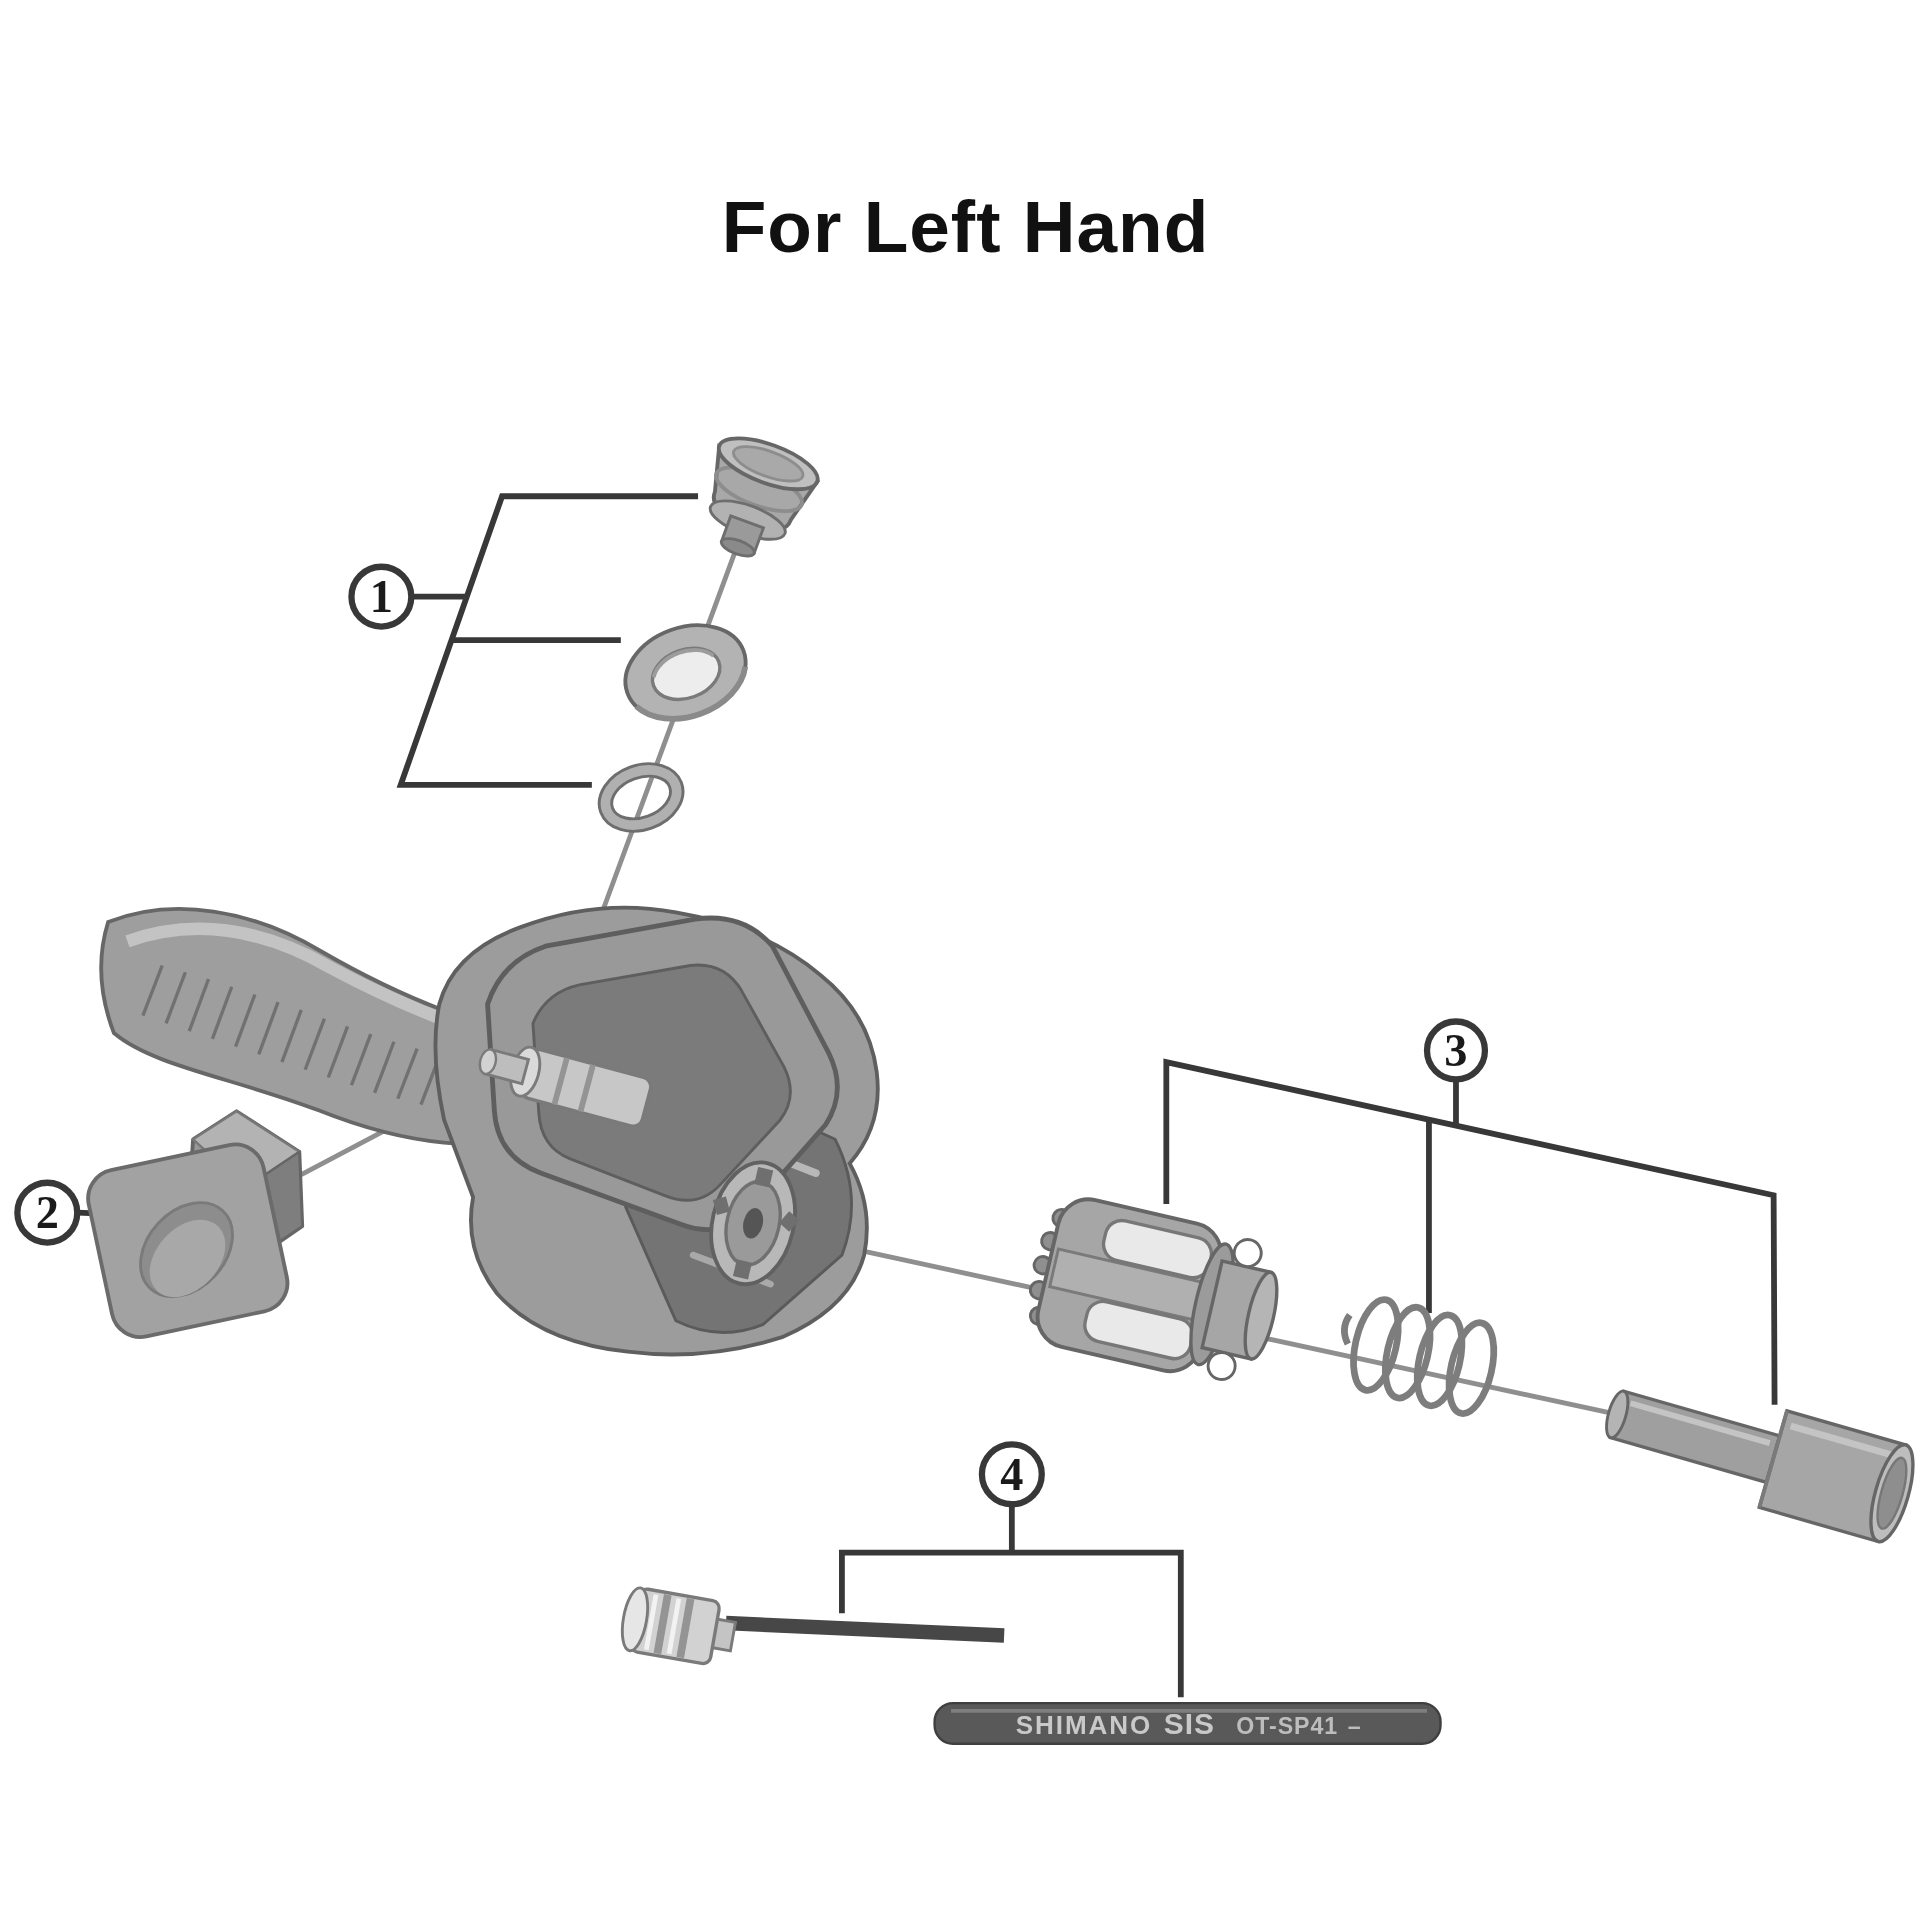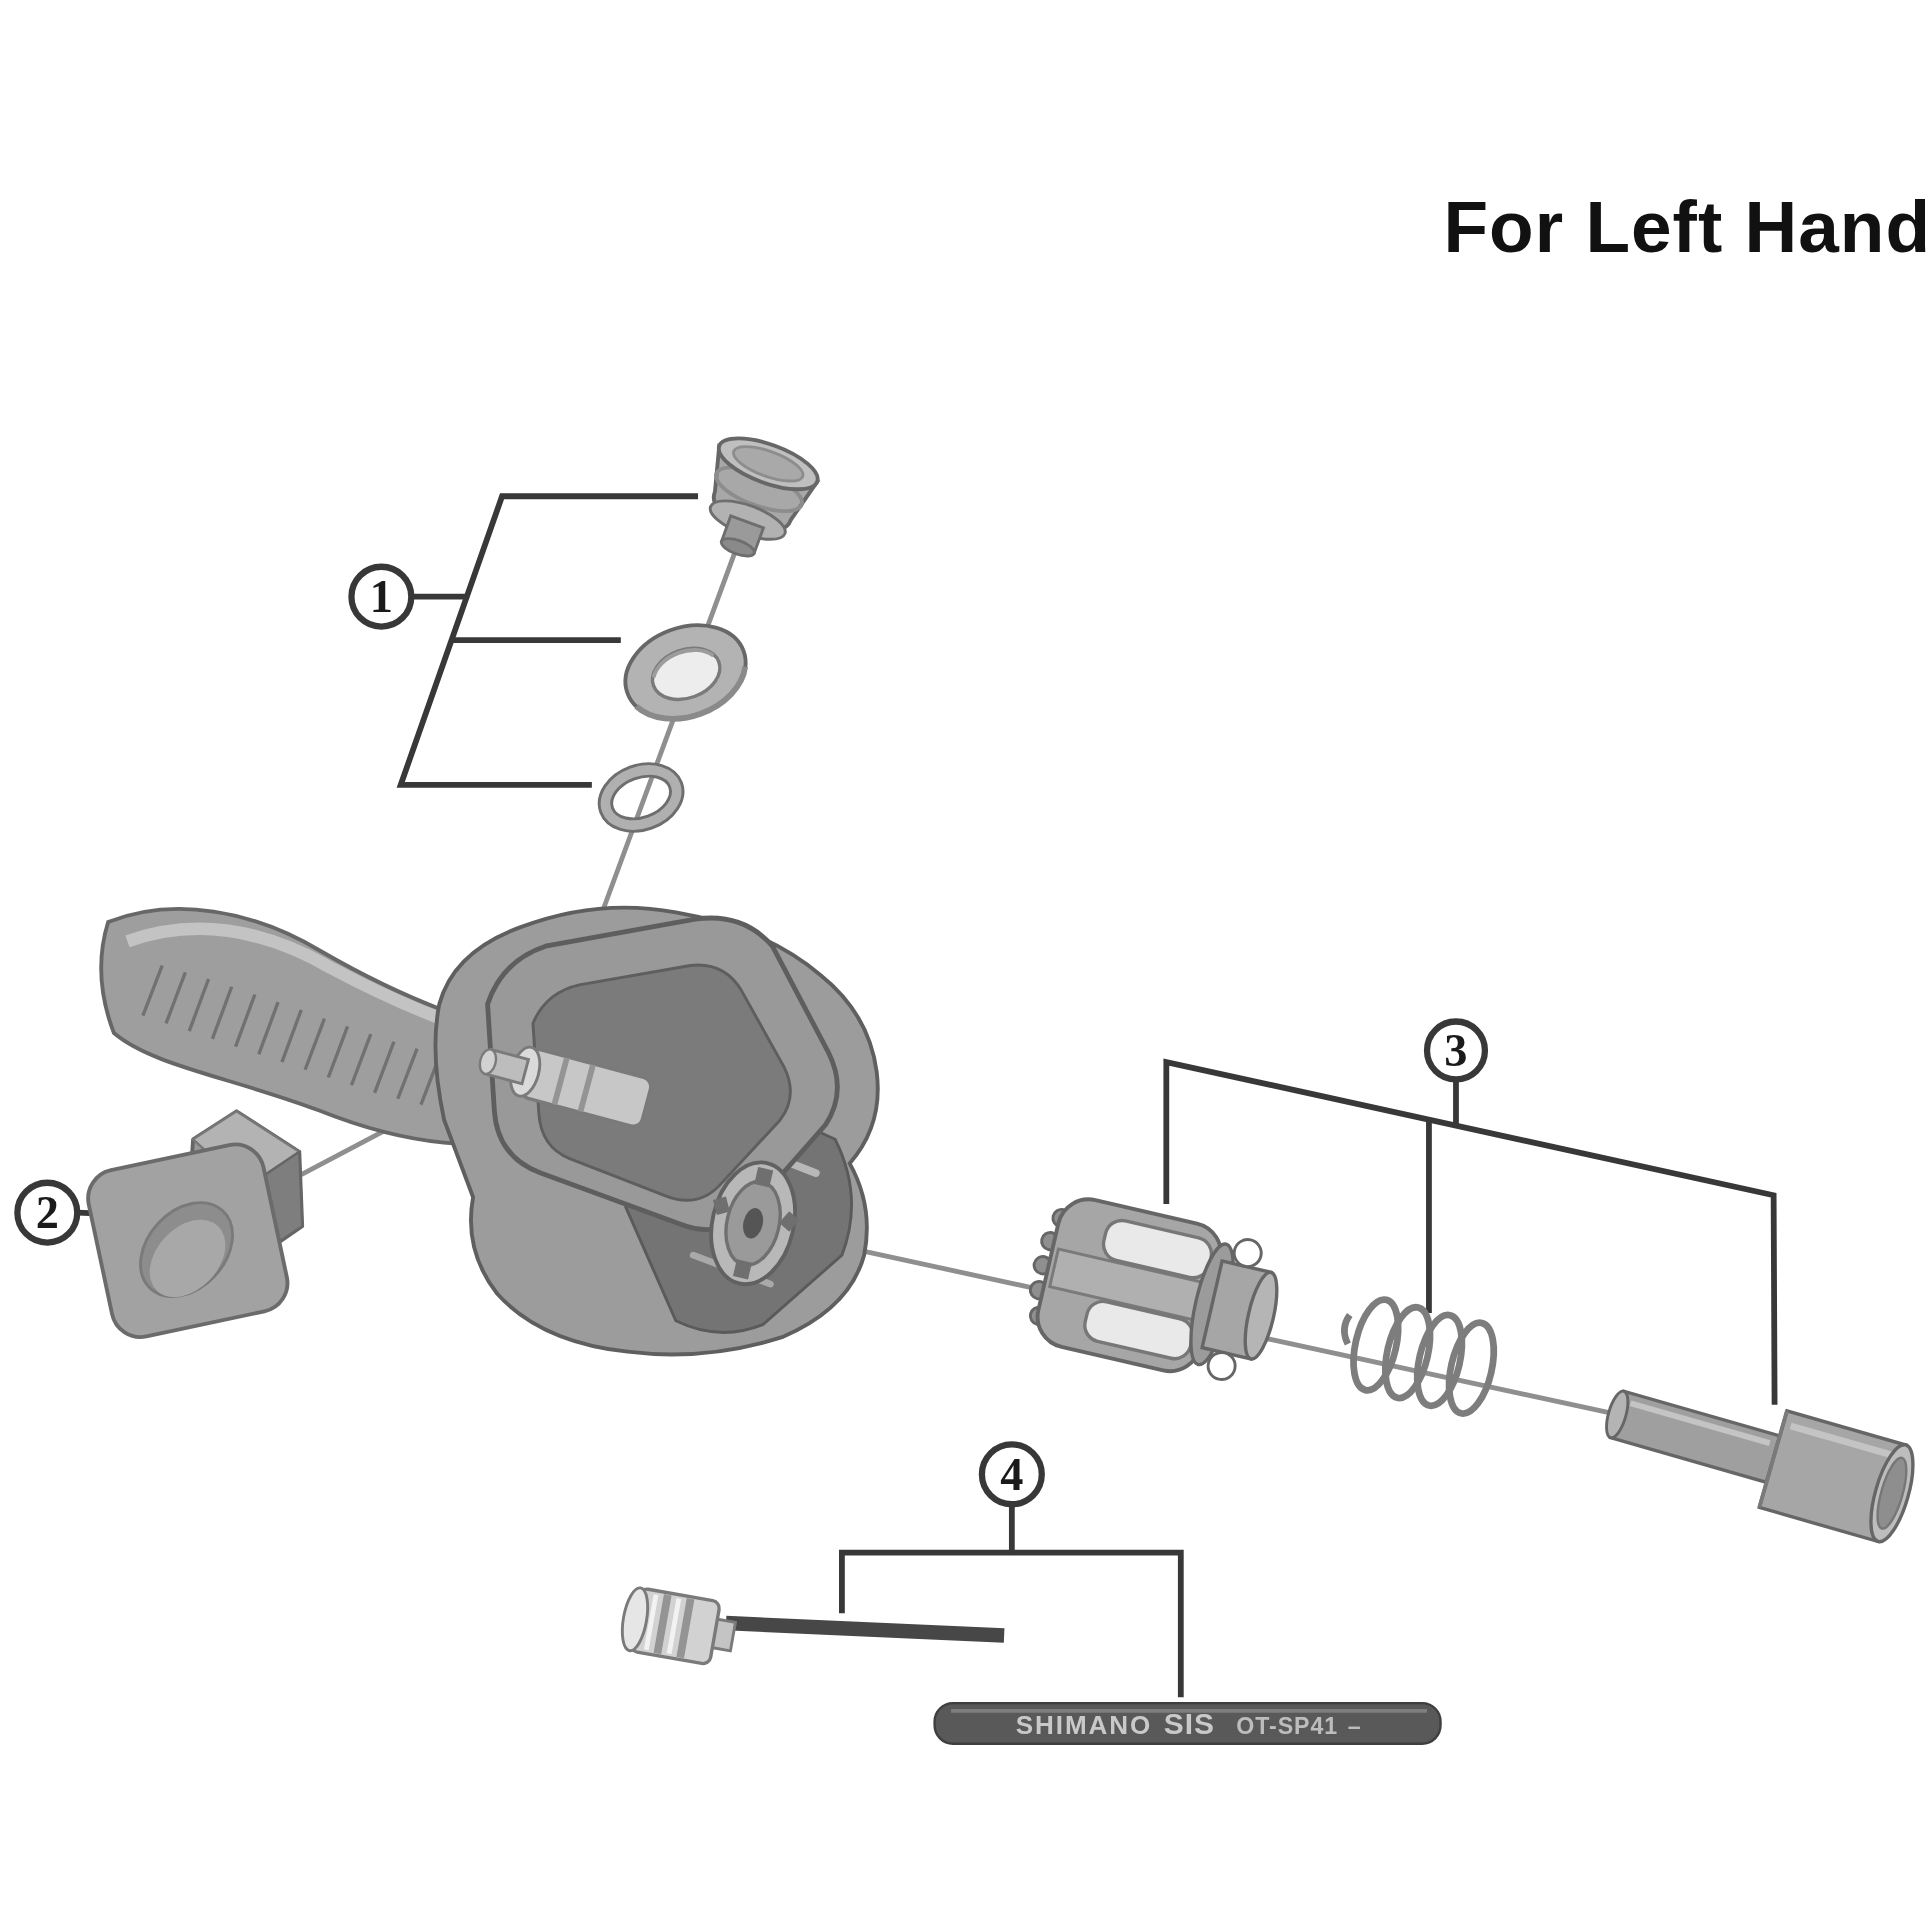--- a/index.html
+++ b/index.html
@@ -1,18 +1,18 @@
 <!DOCTYPE html>
 <html><head>
 <meta charset="utf-8">
 <style>
   html,body{margin:0;padding:0;background:#ffffff;}
   #stage{position:relative;width:1931px;height:1931px;background:#ffffff;overflow:hidden;
          font-family:"Liberation Sans",sans-serif;}
-  #title{position:absolute;left:0;right:0;top:185px;text-align:right;
+  #title{position:absolute;left:0;right:0;top:185px;text-align:center;
          font-size:73px;font-weight:bold;color:#111;letter-spacing:1px;}
   svg{position:absolute;left:0;top:0;}
   .bracket{fill:none;stroke:#383838;stroke-width:6;stroke-linejoin:miter;stroke-linecap:butt;}
   .axis{fill:none;stroke:#8f8f8f;stroke-width:5;stroke-linecap:round;}
   .callout-circle{fill:#ffffff;stroke:#383838;stroke-width:6.5;}
   .callout-num{font-family:"Liberation Serif",serif;font-weight:bold;font-size:48px;fill:#1a1a1a;
                text-anchor:middle;}
   .outline{stroke:#676767;stroke-width:4;}
   .thin-outline{stroke:#6e6e6e;stroke-width:3;}
   .housing-text{font-family:"Liberation Sans",sans-serif;font-weight:bold;fill:#c9c9c9;}

